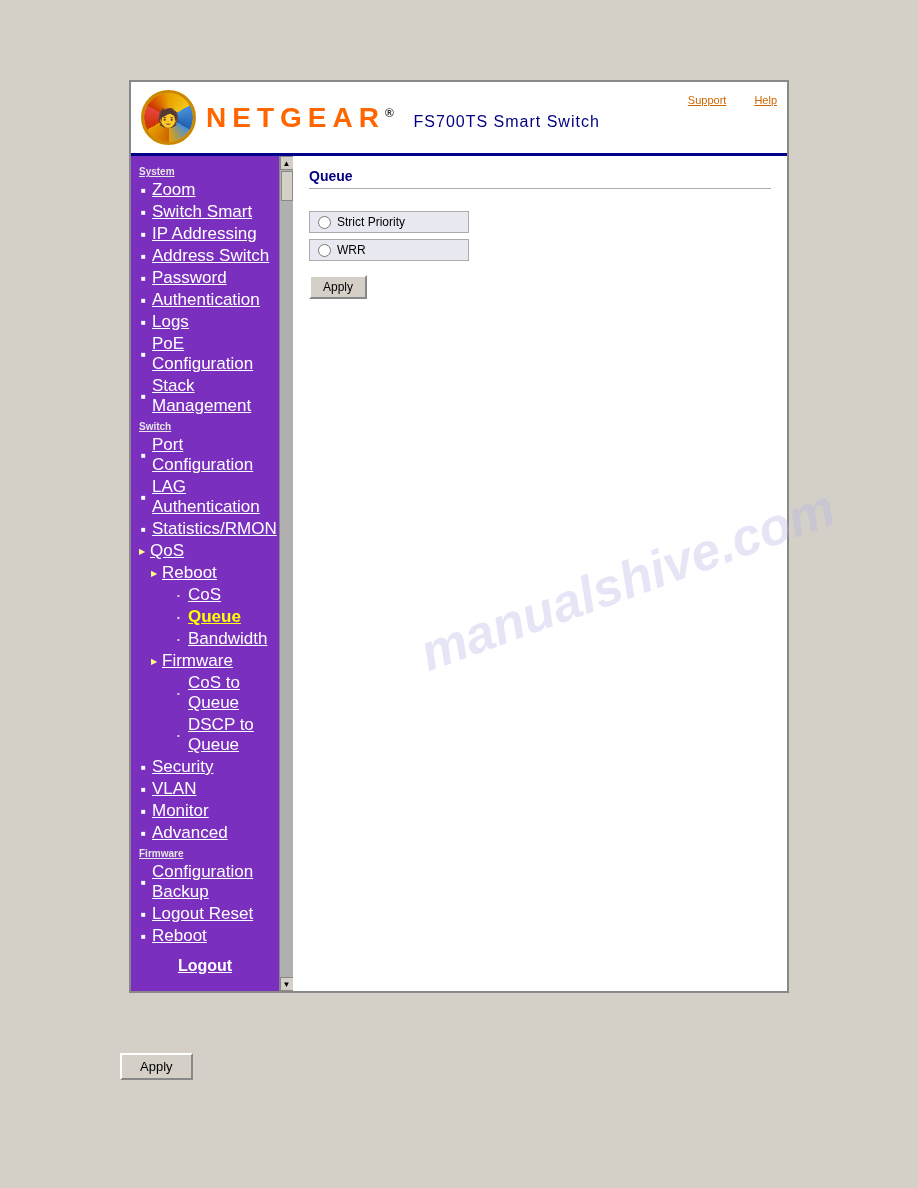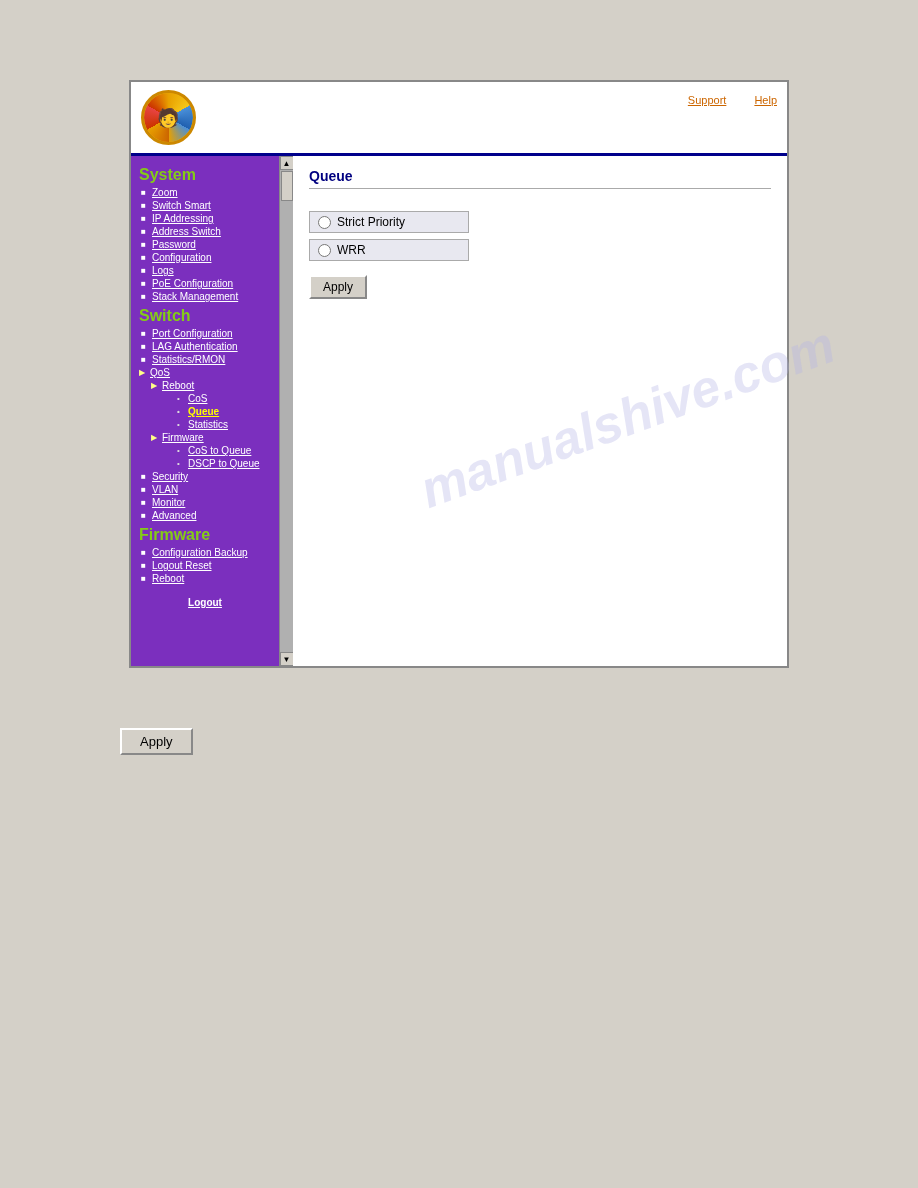--- a/index.html
+++ b/index.html
@@ -94,40 +94,41 @@
     }
     
     .sidebar {
       width: 148px;
       min-width: 148px;
       background: #7b2fbe;
       padding: 6px 0;
       overflow: hidden;
     }
     .sidebar-section-title {
-      color: #84cc16;
+      color: #e5e5e5;
       font-weight: bold;
-      font-size: 16px;
+      font-size: 10px;
       padding: 4px 8px 2px 8px;
+      text-decoration: underline;
     }
     .sidebar-item {
       display: flex;
       align-items: center;
       padding: 1px 4px 1px 10px;
       gap: 3px;
     }
     .sidebar-item .bullet {
       color: #fff;
       font-size: 8px;
       min-width: 8px;
     }
     .sidebar-item a {
       color: #fff;
       text-decoration: underline;
-      font-size: 10px;
+      font-size: 17px;
     }
     .sidebar-submenu {
       padding-left: 16px;
     }
     .sidebar-submenu .sidebar-item {
       padding-left: 4px;
     }
     .sidebar-submenu2 {
       padding-left: 28px;
     }
@@ -137,21 +138,21 @@
     .sidebar-submenu2 .bullet {
       color: #ddd;
     }
     .logout-row {
       padding: 10px 0;
       text-align: center;
     }
     .logout-row a {
       color: #fff;
       text-decoration: underline;
-      font-size: 10px;
+      font-size: 16px;
       font-weight: bold;
     }
     
     .content-area {
       flex: 1;
       background: #fff;
       padding: 12px 16px;
       position: relative;
     }
     .content-title {
@@ -256,20 +257,26 @@
 
   <div class="browser-window">
 
     <div class="header">
       <div class="header-logo">
         <div class="logo-circle">
           <div class="logo-circle-inner">
             <span class="logo-figure">🧑</span>
           </div>
         </div>
+        <div class="brand-title">
+          <span class="brand-name">
+            <span>NETGEAR</span><sup style="font-size:12px;color:#333">®</sup>
+            <span style="font-size:16px;color:#000080;font-weight:normal;letter-spacing:1px;">FS700TS Smart Switch</span>
+          </span>
+        </div>
       </div>
       <div class="header-links">
         <a href="#">Support</a>
         <a href="#">Help</a>
       </div>
     </div>
 
     <div class="main-layout">
 
       <div class="scrollbar-container">
@@ -292,21 +299,21 @@
           <div class="sidebar-item">
             <span class="bullet">■</span>
             <a href="#">Address Switch</a>
           </div>
           <div class="sidebar-item">
             <span class="bullet">■</span>
             <a href="#">Password</a>
           </div>
           <div class="sidebar-item">
             <span class="bullet">■</span>
-            <a href="#">Configuration</a>
+            <a href="#">Authentication</a>
           </div>
           <div class="sidebar-item">
             <span class="bullet">■</span>
             <a href="#">Logs</a>
           </div>
           <div class="sidebar-item">
             <span class="bullet">■</span>
             <a href="#">PoE Configuration</a>
           </div>
           <div class="sidebar-item">
@@ -342,21 +349,21 @@
               <div class="sidebar-item">
                 <span class="bullet">•</span>
                 <a href="#">CoS</a>
               </div>
               <div class="sidebar-item" style="font-weight:bold;">
                 <span class="bullet">•</span>
                 <a href="#" style="color:#ffff00;">Queue</a>
               </div>
               <div class="sidebar-item">
                 <span class="bullet">•</span>
-                <a href="#">Statistics</a>
+                <a href="#">Bandwidth</a>
               </div>
             </div>
             <div class="sidebar-item">
               <span class="bullet" style="color:#ffff88;">▶</span>
               <a href="#">Firmware</a>
             </div>
             <div class="sidebar-submenu2">
               <div class="sidebar-item">
                 <span class="bullet">•</span>
                 <a href="#">CoS to Queue</a>

